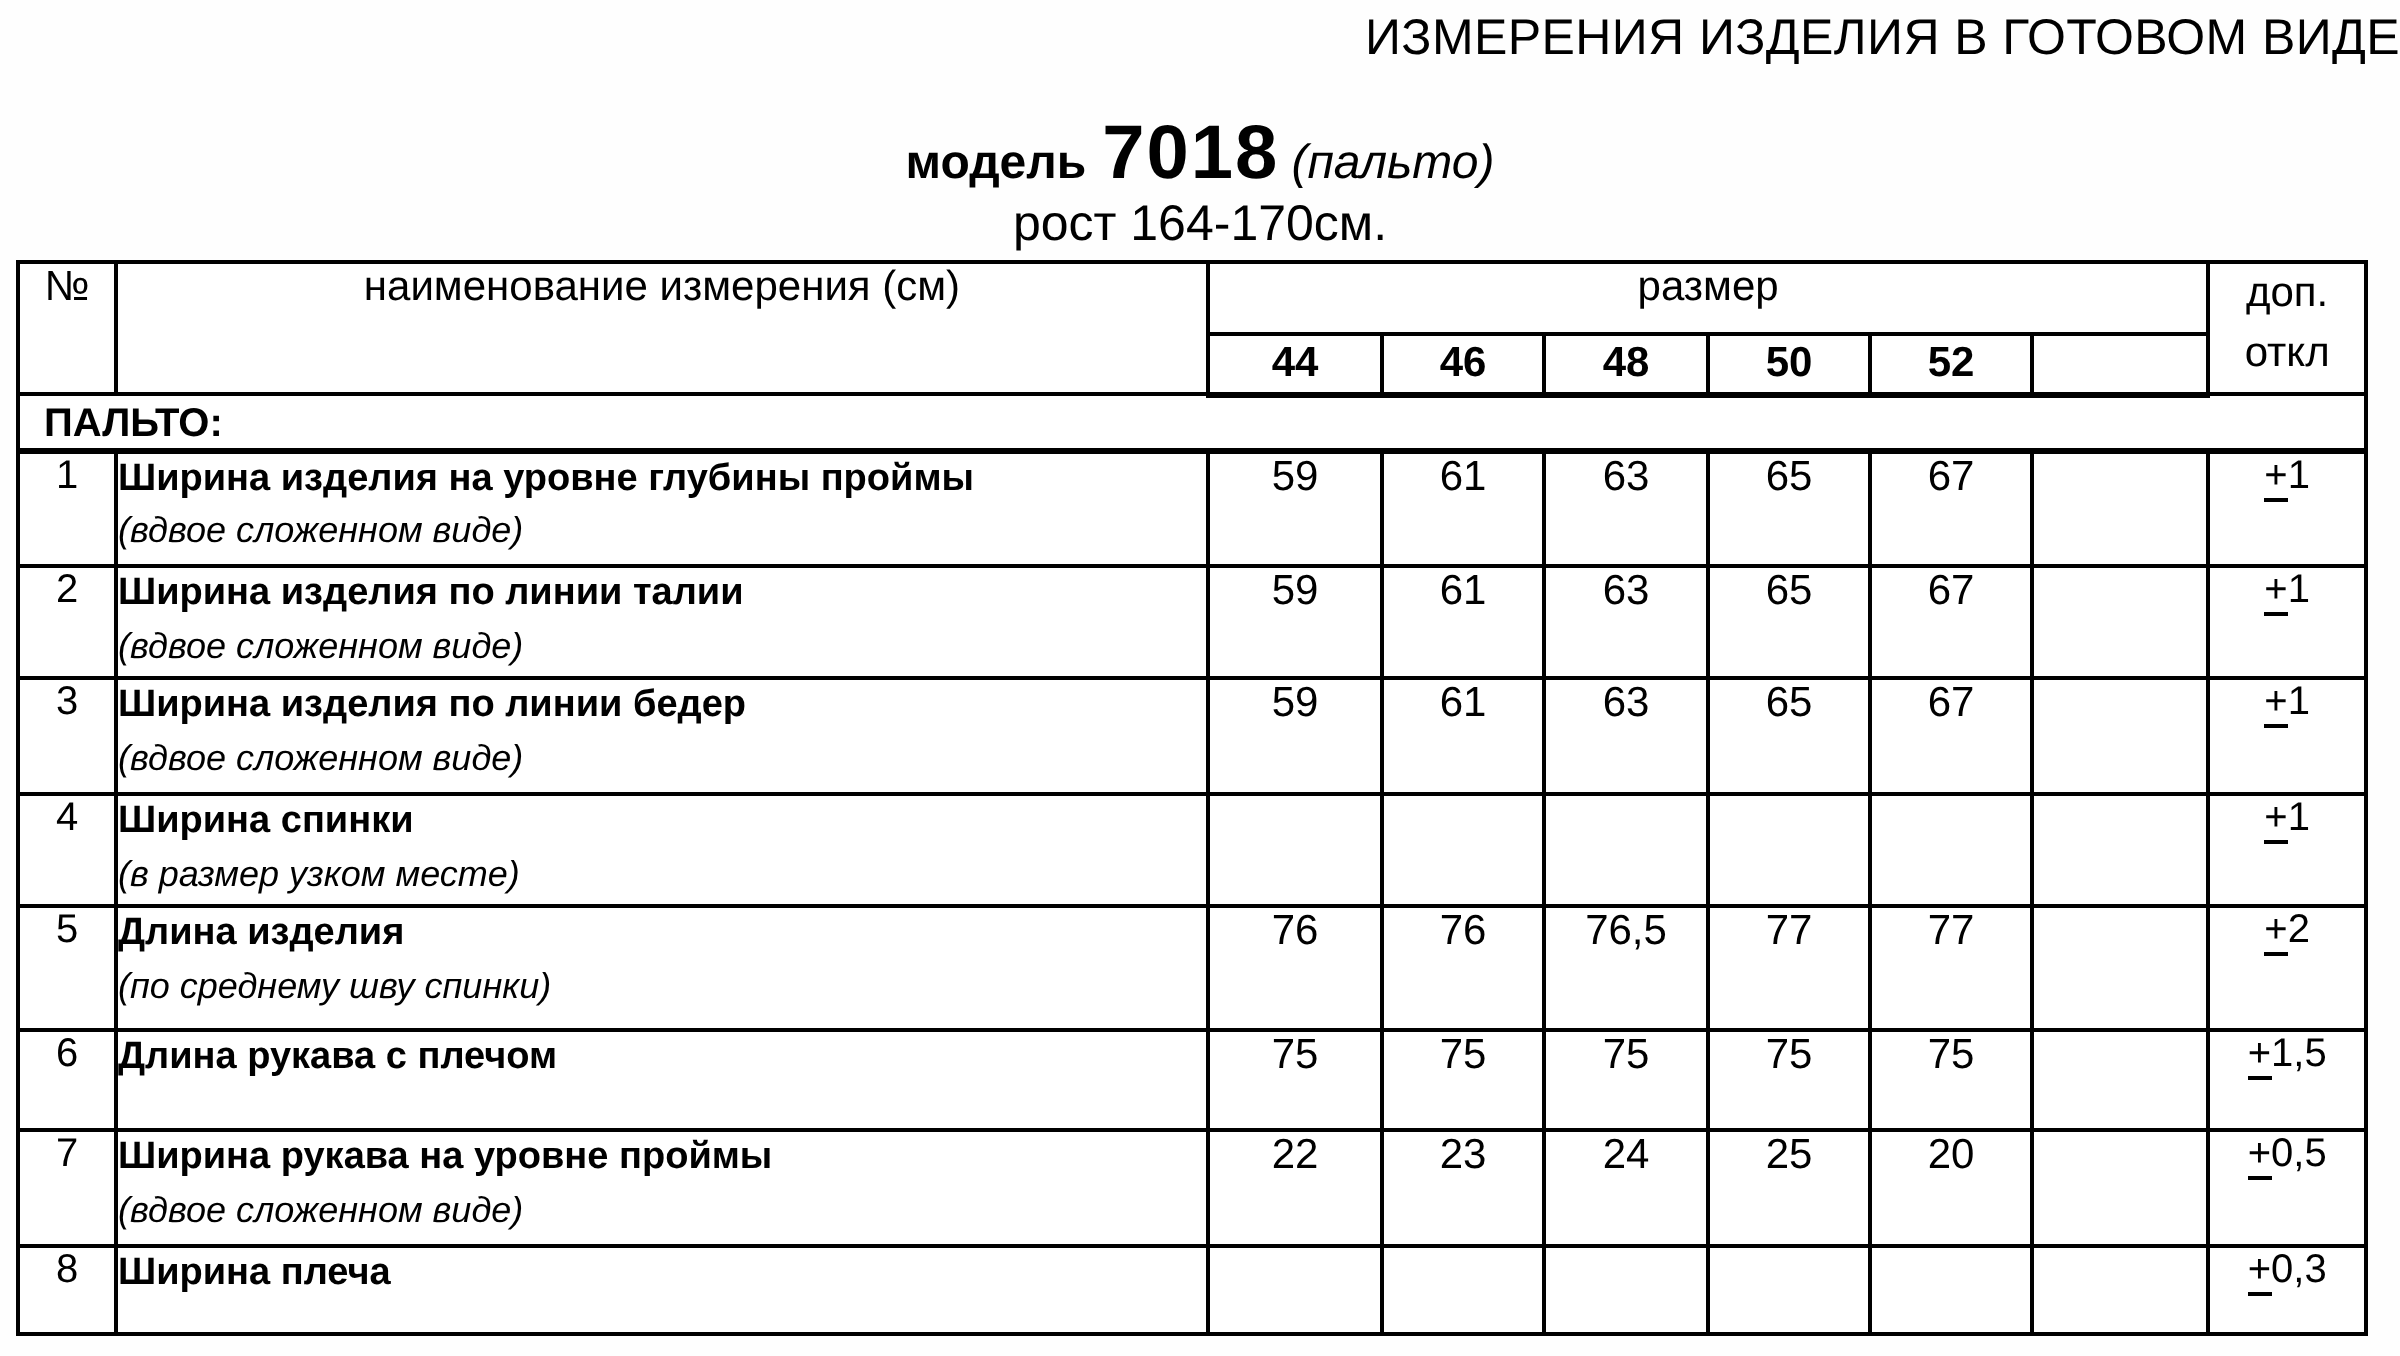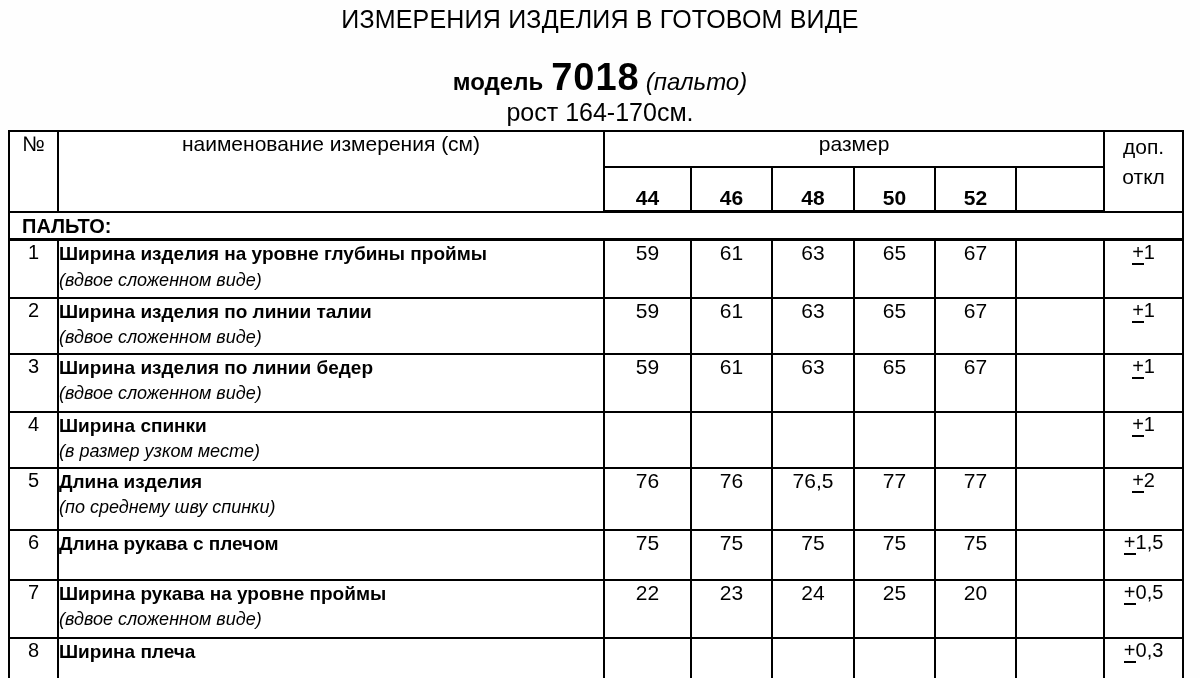--- a/index.html
+++ b/index.html
@@ -6,38 +6,38 @@
   html,body { background:#ffffff; }
   body {
     width:1200px; height:678px;
     font-family:"Liberation Sans", sans-serif;
     color:#000;
   }
   .page { position:relative; width:1200px; height:678px; background:#fefefe; overflow:hidden; }
 
   
   .titles { position:absolute; top:5px; left:0; width:1200px; text-align:center; }
-  .t1 { font-size:25px; font-weight:400; letter-spacing:0.2px; }
+  .t1 { font-size:25px; font-weight:400; letter-spacing:0.2px;text-align:right; }
   .t2 { margin-top:21px; font-size:24px; height:44px; line-height:44px; }
   .model-label { font-weight:700; }
   .model-number { font-weight:700; font-size:38px; letter-spacing:1px; padding:0 6px 0 8px; }
   .model-type { font-style:italic; font-weight:400; }
   .t3 { font-size:25px; margin-top:-1px; }
 
   
   table.meas {
     position:absolute; top:130px; left:8px;
     width:1174px; border-collapse:collapse; table-layout:fixed;
     background:#fff;
   }
   .meas td, .meas th { border:2px solid #000; vertical-align:top; padding:0; font-weight:400; }
   .meas thead th { font-size:21px; }
   tr.h1 { height:36px; }
   tr.h2 { height:30px; }
-  tr.h2 th { font-weight:700; padding-top:18px; border-bottom:3px solid #000; }
+  tr.h2 th { font-weight:700; padding-top:2px; border-bottom:3px solid #000; }
   .h-no { text-align:center; padding-top:4px; font-size:20px; }
   .h-name { text-align:center; padding-top:5px; }
   .h-size { text-align:center; padding-top:4px; }
   .h-tol { text-align:center; font-size:20px; line-height:1.45; padding-top:4px; border-bottom:3px solid #000; }
 
   tr.section { height:26px; }
   tr.section td { font-weight:700; font-size:20px; padding:2px 0 0 12px; border-bottom:3px solid #000; }
 
   .no-cell { text-align:center; font-size:20px; padding-top:4px; }
   .name-cell { padding:4px 6px 0 13px; }

